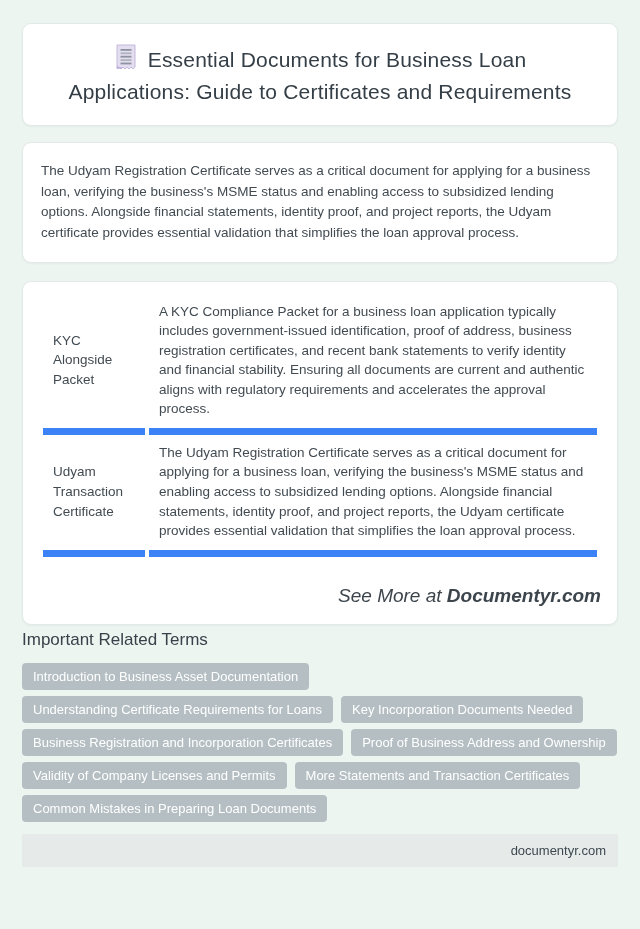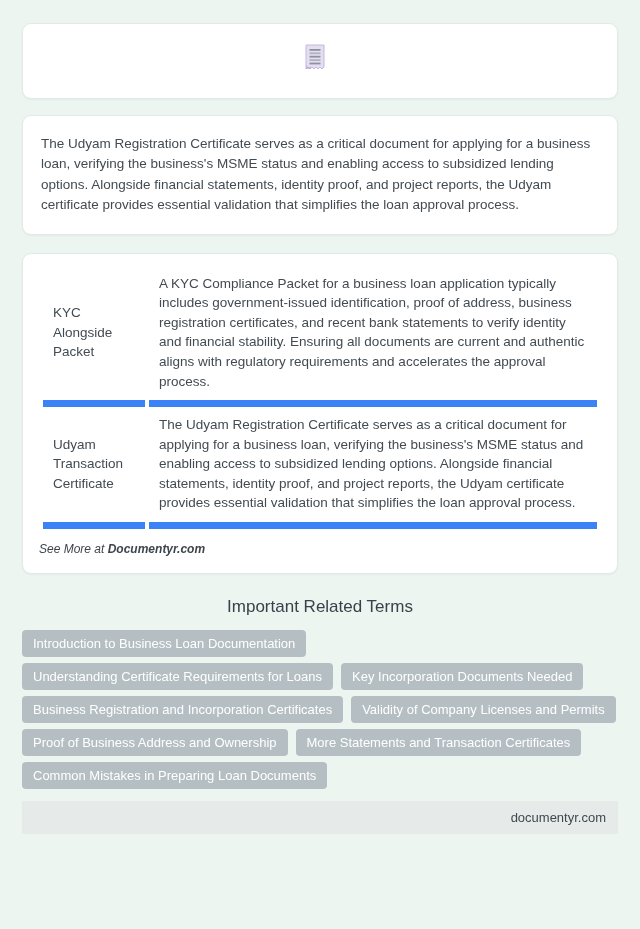--- a/index.html
+++ b/index.html
@@ -54,30 +54,30 @@
   table.terms-table td {
     border-bottom: 7px solid #3b82f6;
     padding: 8px 10px 9px 10px;
     font-size: 13.5px;
     line-height: 1.45;
     color: #424b52;
     vertical-align: middle;
   }
   td.term-cell { width: 102px; }
   .see-more {
-    margin: 13px 0 5px 0;
-    text-align: left;
+    margin: 28px 0 5px 0;
+    text-align: right;
     font-style: italic;
-    font-size: 12px;
+    font-size: 19px;
     color: #3d454c;
   }
   .see-more .brand { font-weight: 700; }
   .related-heading {
-    margin-top: 23px;
-    text-align: center;
+    margin-top: 5px;
+    text-align: left;
     font-size: 17px;
     font-weight: 400;
     color: #39424a;
   }
   .pills {
     margin-top: 13px;
     display: flex;
     flex-wrap: wrap;
     gap: 6px 8px;
   }
@@ -115,21 +115,21 @@
 
   <div class="card title-card">
     <h1><span class="receipt-icon-svg"><svg width="24" height="27" viewBox="0 0 24 27">
             <path d="M3 1 L21 1 L21 23 L19 25 L17 23 L15 25 L13 23 L11 25 L9 23 L7 25 L5 23 L3 25 Z" fill="#e4def0" stroke="#c3b8dd" stroke-width="1"></path>
             <rect x="6.5" y="5" width="11" height="1.8" fill="#8d93a0"></rect>
             <rect x="6.5" y="8.4" width="11" height="1.8" fill="#aeb3be"></rect>
             <rect x="6.5" y="11.8" width="11" height="1.8" fill="#8d93a0"></rect>
             <rect x="6.5" y="15.2" width="11" height="1.8" fill="#aeb3be"></rect>
             <rect x="6.5" y="18.6" width="11" height="1.8" fill="#8d93a0"></rect>
             <path d="M3 21 L3 25 L8 25 L8 23 L5 23 Z" fill="#b9a9dd" opacity="0.7"></path>
-          </svg></span></h1>
+          </svg></span><span>Essential Documents for Business Loan Applications: Guide to Certificates and Requirements</span></h1>
   </div>
 
   <div class="card intro-card">
     <p>The Udyam Registration Certificate serves as a critical document for applying for a business loan, verifying the business's MSME status and enabling access to subsidized lending options. Alongside financial statements, identity proof, and project reports, the Udyam certificate provides essential validation that simplifies the loan approval process.</p>
   </div>
 
   <div class="card table-card">
     <table class="terms-table">
       <tbody>
         <tr>
@@ -143,26 +143,26 @@
       </tbody>
     </table>
     <div class="see-more">
       <span>See More at </span><span class="brand">Documentyr.com</span>
     </div>
   </div>
 
   <div class="related-heading">Important Related Terms</div>
 
   <div class="pills">
-    <a class="pill">Introduction to Business Loan Documentation</a>
+    <a class="pill">Introduction to Business Asset Documentation</a>
     <a class="pill">Understanding Certificate Requirements for Loans</a>
     <a class="pill">Key Incorporation Documents Needed</a>
     <a class="pill">Business Registration and Incorporation Certificates</a>
+    <a class="pill">Proof of Business Address and Ownership</a>
     <a class="pill">Validity of Company Licenses and Permits</a>
-    <a class="pill">Proof of Business Address and Ownership</a>
     <a class="pill">More Statements and Transaction Certificates</a>
     <a class="pill">Common Mistakes in Preparing Loan Documents</a>
   </div>
 
   <div class="footer-bar">
     <span>documentyr.com</span>
   </div>
 
 </div>
 

